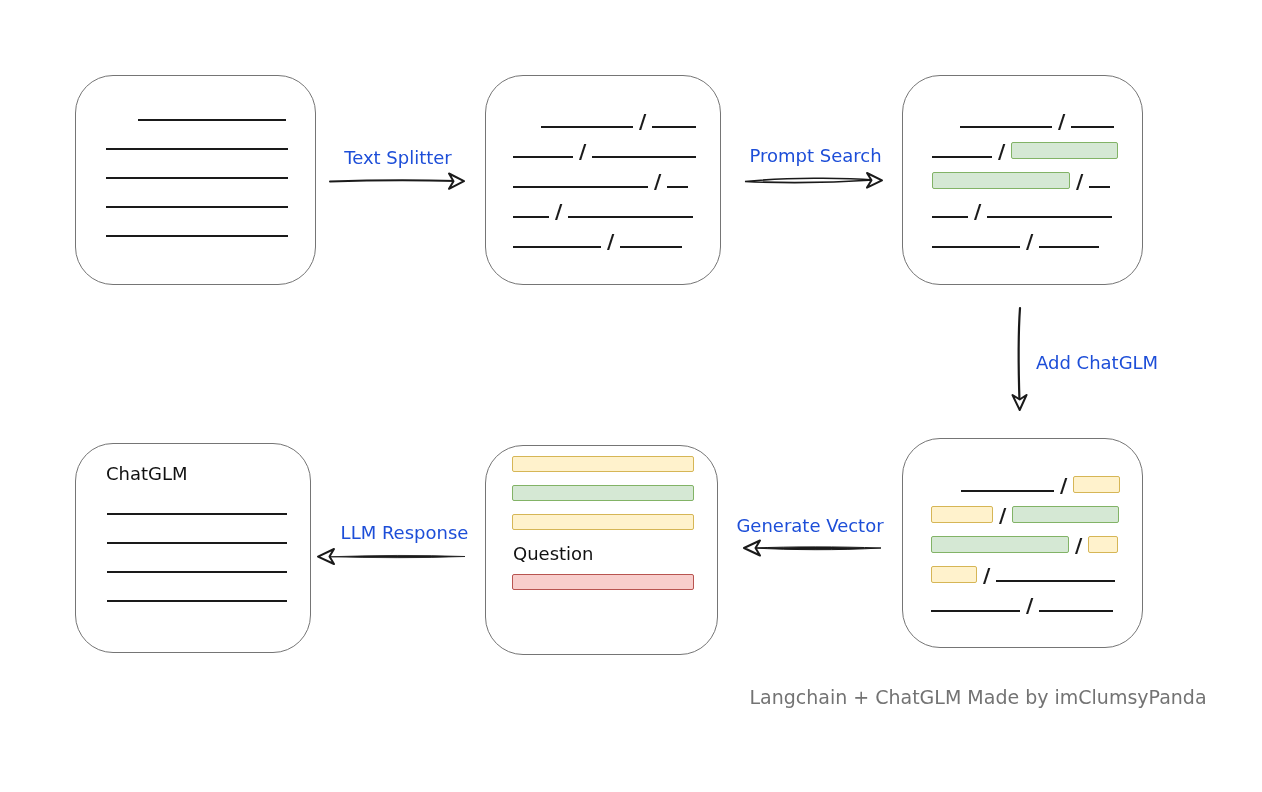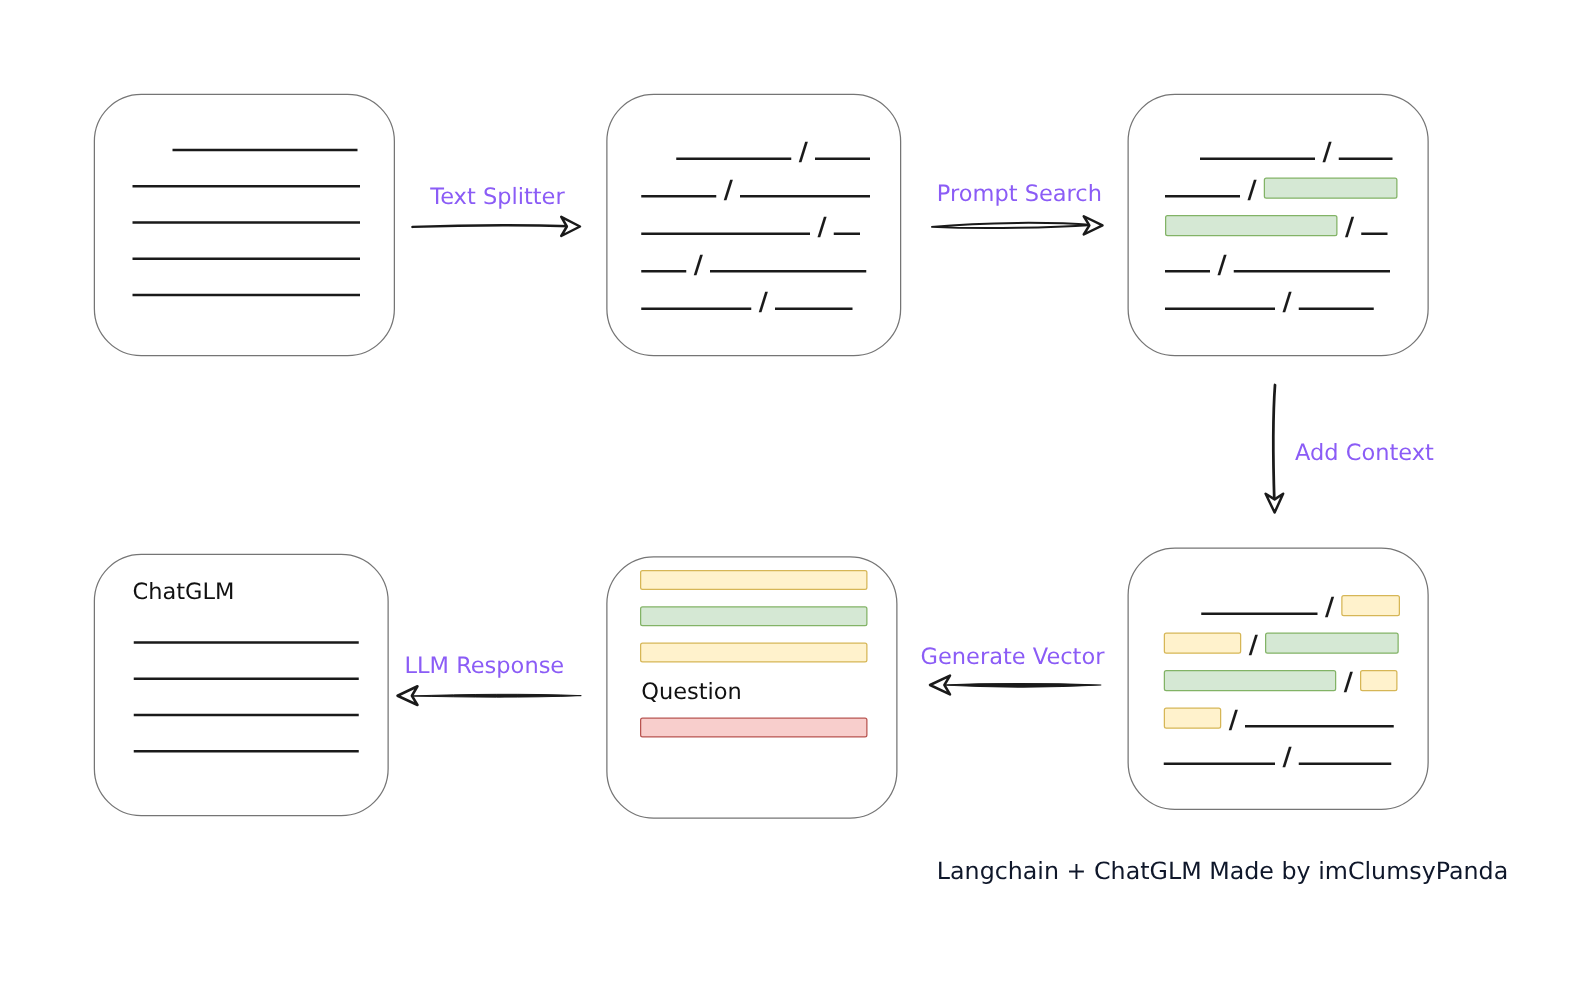--- a/index.html
+++ b/index.html
@@ -26,46 +26,46 @@
   #box-matched .rows-wrap{padding-left:29px;}
   #box-context .rows-wrap{padding-top:24px;padding-left:28px;}
   .chunk-row{display:flex;align-items:flex-end;height:30px;}
   .seg-line{height:2px;background:#1a1a1a;display:inline-block;margin-bottom:1px;}
   .slash{font-size:20px;line-height:15px;margin:0 6px;font-weight:600;color:#1a1a1a;}
   .seg-bar{height:17px;box-sizing:border-box;border-radius:2px;display:inline-block;}
   .seg-bar.green,.bar.green{background:#d5e8d4;border:1.6px solid #82b366;}
   .seg-bar.yellow,.bar.yellow{background:#fff2cc;border:1.6px solid #d6b656;}
   .seg-bar.red,.bar.red{background:#f8cecc;border:1.6px solid #b85450;}
 
-  .arrow-label{position:absolute;font-size:18px;white-space:nowrap;color:#8b5cf6;}
+  .arrow-label{position:absolute;font-size:18px;white-space:nowrap;color:#1d4ed8;}
   #label-text-splitter{left:328px;top:147px;width:140px;text-align:center;}
   #label-vector-search{left:743px;top:145px;width:145px;text-align:center;}
   #label-add-context{left:1036px;top:352px;}
   #label-generate-prompt{left:730px;top:515px;width:160px;text-align:center;}
-  #label-llm-response{left:315px;top:522px;width:145px;text-align:center;}
+  #label-llm-response{left:332px;top:522px;width:145px;text-align:center;}
 
   .arrow{position:absolute;overflow:visible;}
   #arrow-text-splitter{left:328px;top:168px;}
   #arrow-vector-search{left:743px;top:167px;}
   #arrow-add-context{left:1007px;top:306px;}
   #arrow-generate-prompt{left:737px;top:537px;}
   #arrow-llm-response{left:310px;top:545px;}
 
   .prompt-title{font-size:18px;margin:0 0 0 27px;}
   #knowledge-title{margin-top:20px;}
   #question-title{margin-top:13px;}
   .bars-wrap{margin:10px 0 0 26px;}
   .bar{width:182px;height:16px;box-sizing:border-box;border-radius:2px;margin-bottom:13px;}
   .bars-wrap .bar:last-child{margin-bottom:0;}
 
   #answer-title{font-size:18px;margin:19px 0 0 30px;}
   #box-answer .lines-wrap{padding:29px 0 0 31px;}
 
   #caption{position:absolute;left:700px;top:686px;width:556px;text-align:center;
-    font-size:19px;color:#0f172a;white-space:nowrap;}
+    font-size:19px;color:#737373;white-space:nowrap;}
 </style>
 </head>
 <body>
 
 <div id="canvas">
 
   <section class="box" id="box-source">
     <div class="lines-wrap">
         <div class="doc-line" style="margin-left: 32px; width: 148px;"></div>
         <div class="doc-line" style="margin-left: 0px; width: 182px;"></div>
@@ -144,21 +144,21 @@
           <span class="slash">/</span>
           <span class="seg-line" style="width: 60px;"></span>
         </div>
       </div>
   </section>
 
   <svg class="arrow" id="arrow-add-context" width="26" height="112" viewBox="0 0 26 112">
     <path d="M13 2 C 11 30, 11.5 65, 12.5 96" fill="none" stroke="#1a1a1a" stroke-width="2.2" stroke-linecap="round"></path>
     <path d="M5.5 89 L12.7 104 L19.5 89 L12.7 93.5 Z" fill="#ffffff" stroke="#1a1a1a" stroke-width="2" stroke-linejoin="round"></path>
   </svg>
-  <div class="arrow-label" id="label-add-context">Add Context</div>
+  <div class="arrow-label" id="label-add-context">Add ChatGLM</div>
 
   <section class="box" id="box-context">
     <div class="rows-wrap">
         <div class="chunk-row" style="margin-left: 30px;">
           <span class="seg-line" style="width: 93px;"></span>
           <span class="slash">/</span>
           <span class="seg-bar yellow" style="width: 47px;"></span>
         </div>
         <div class="chunk-row">
           <span class="seg-bar yellow" style="width: 62px;"></span>

